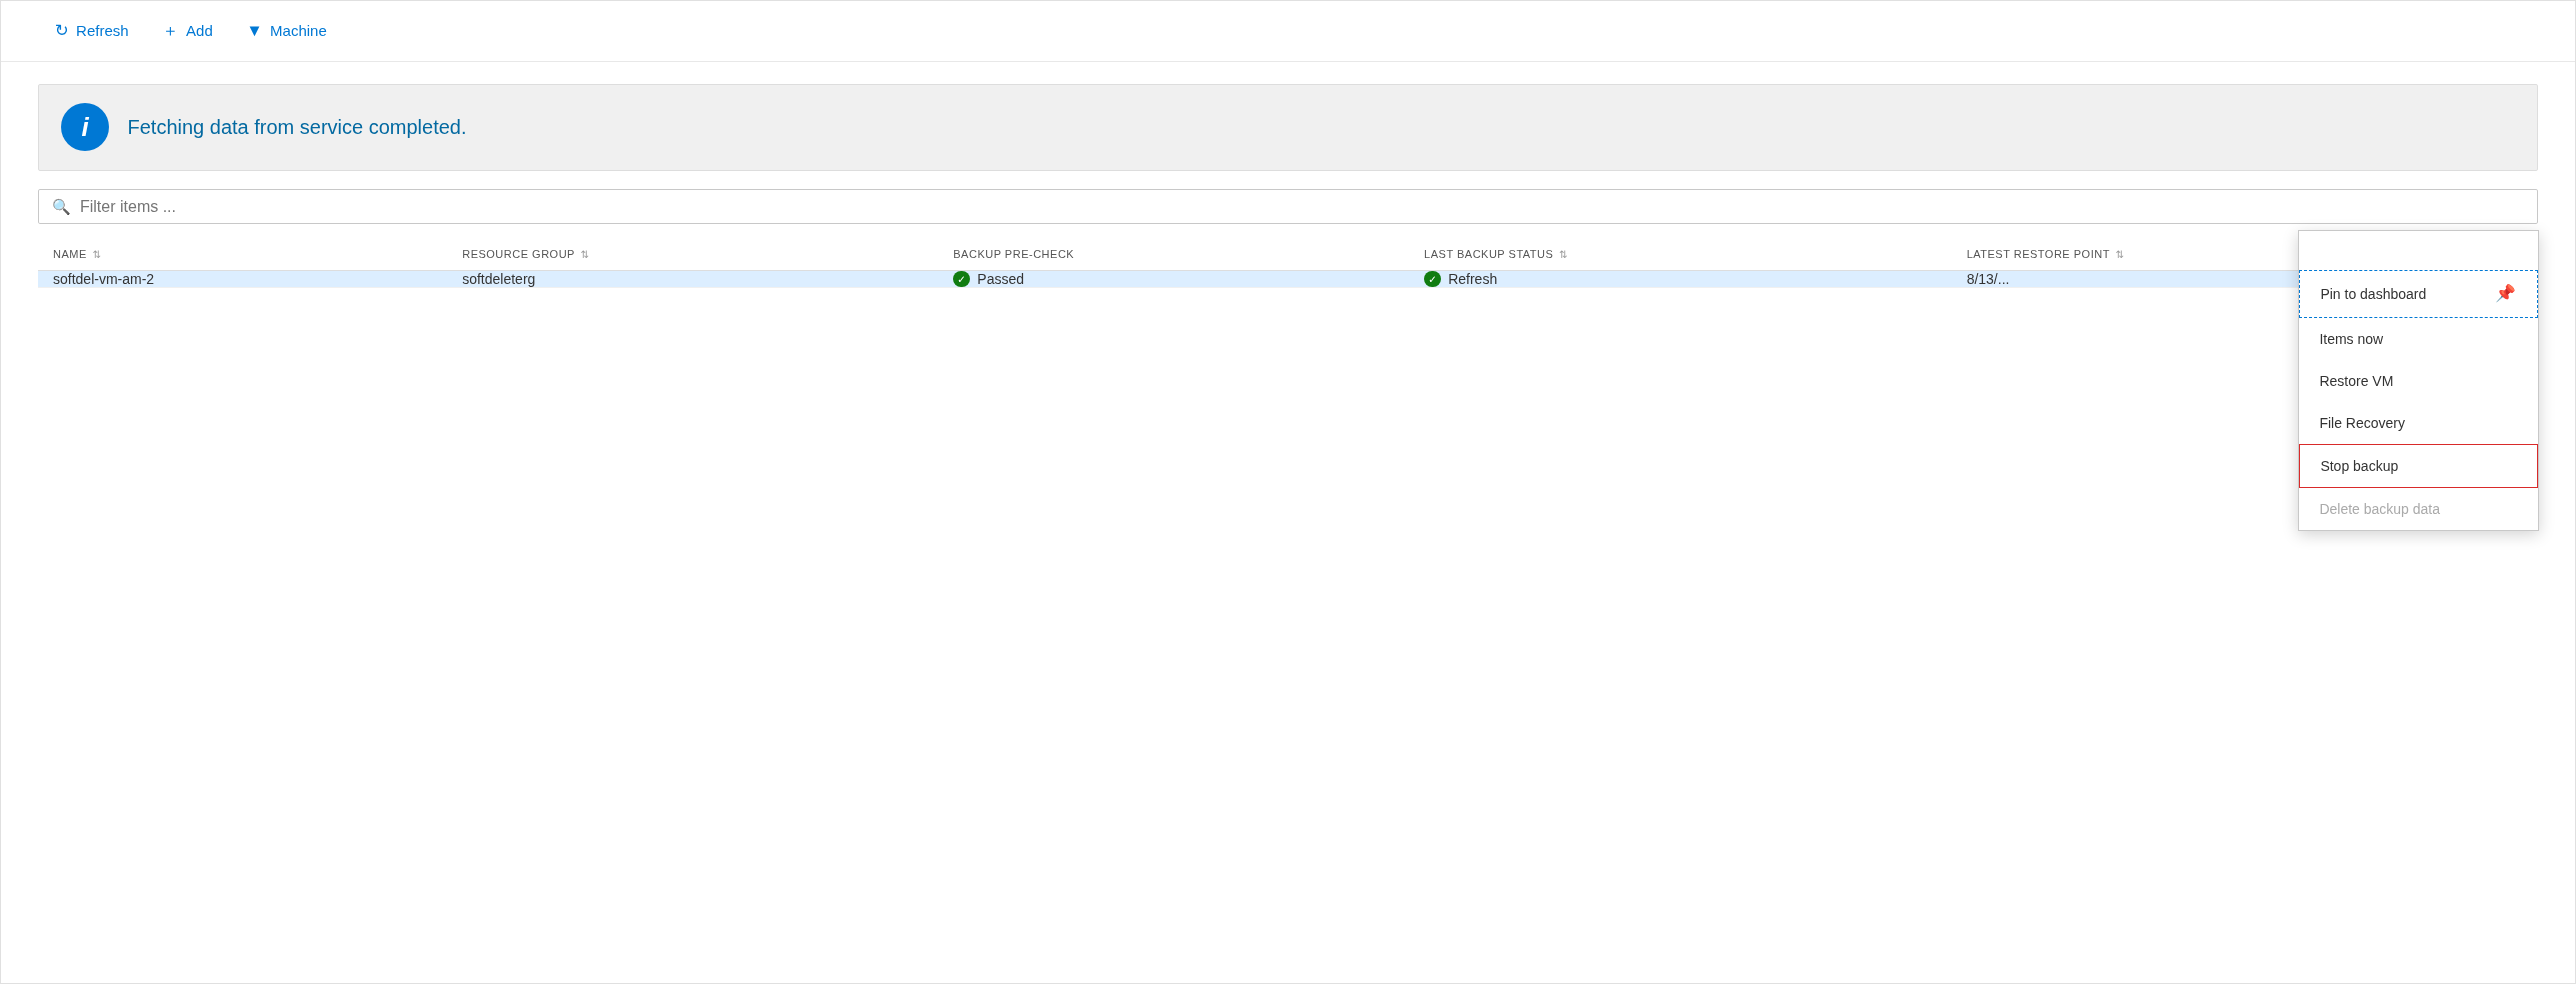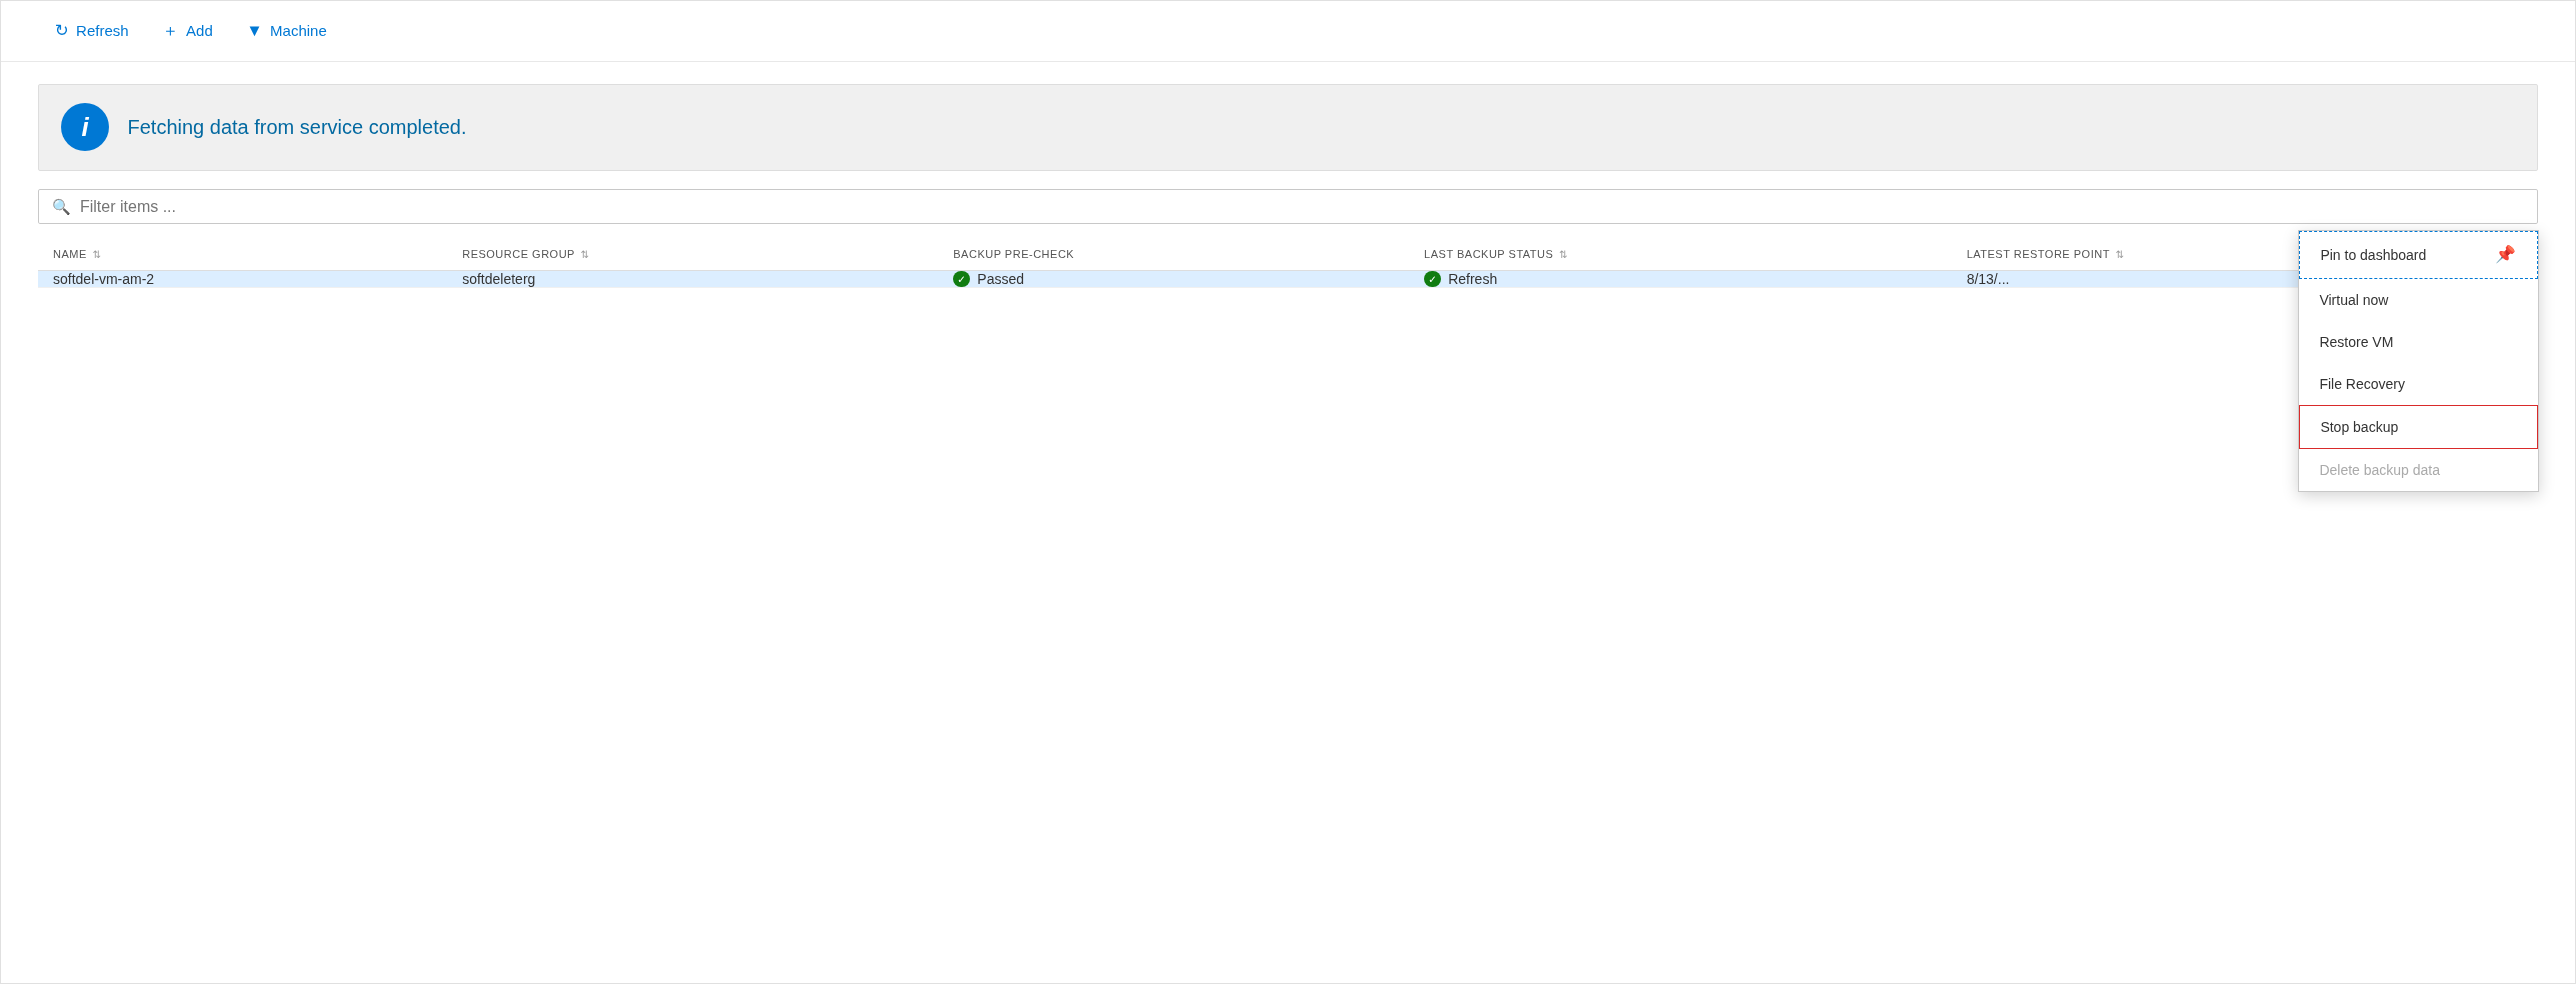--- a/index.html
+++ b/index.html
@@ -222,20 +222,21 @@
       color: #333;
       border: none;
       background: none;
       width: 100%;
       text-align: left;
     }
 
     .context-menu-item.pin-item {
       border: 1.9px dashed #0078d4;
       color: #333;
+      margin-top: 39px;
     }
 
     .context-menu-item.stop-backup-item {
       border: 1.9px solid #d92a2a;
       color: #333;
     }
 
     .context-menu-item.disabled {
       color: #aaa;
       cursor: default;
@@ -333,21 +334,21 @@
       </tr>
     </tbody>
   </table>
 
   <div class="context-menu" style="top: 230px; right: 37px;">
     <button class="context-menu-item pin-item">
       <span>Pin to dashboard</span>
       <span class="pin-icon">📌</span>
     </button>
     <button class="context-menu-item">
-      <span>Virtual now</span>
+      <span>Items now</span>
     </button>
     <button class="context-menu-item">
       <span>Restore VM</span>
     </button>
     <button class="context-menu-item">
       <span>File Recovery</span>
     </button>
     <button class="context-menu-item stop-backup-item">
       <span>Stop backup</span>
     </button>

